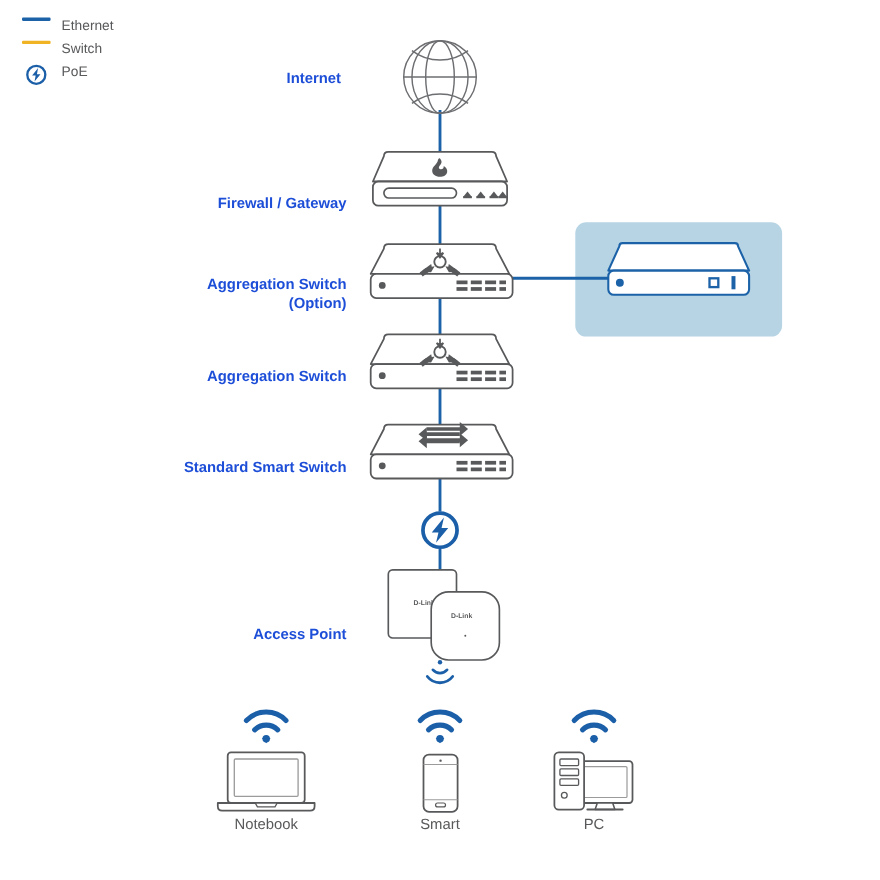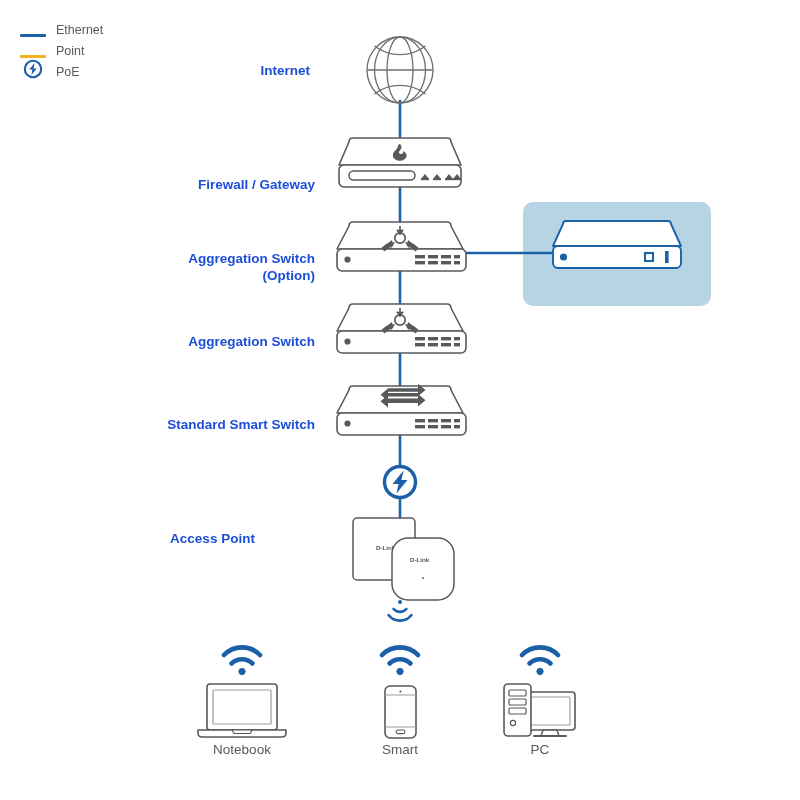--- a/index.html
+++ b/index.html
@@ -24,21 +24,21 @@
   }
   
   .legend {
     position: absolute;
     left: 18px;
     top: 16px;
     width: 150px;
   }
   .legend-row {
     display: flex;
-    align-items: flex-end;
+    align-items: flex-start;
     height: 21px;
   }
   .legend-key {
     width: 30px;
     display: flex;
     align-items: center;
     justify-content: center;
     flex: 0 0 30px;
   }
   .legend-label {
@@ -89,21 +89,21 @@
     <span class="legend-key">
       <span class="swatch-line" style="background:#1b62a8"></span>
     </span>
     <span class="legend-label">Ethernet</span>
   </div>
 
   <div class="legend-row">
     <span class="legend-key">
       <span class="swatch-line" style="background:#f0b323"></span>
     </span>
-    <span class="legend-label">Point</span>
+    <span class="legend-label">Switch</span>
   </div>
 
 
   <div class="legend-row">
     <span class="legend-key">
       <svg width="20" height="20" viewBox="0 0 20 20">
         <circle cx="10" cy="10" r="8.2" fill="none" stroke="#1b5fa8" stroke-width="2.1"></circle>
         <path d="M11.6 3.9 L6.2 10.6 L9.4 10.6 L8.4 16.1 L13.8 9.4 L10.6 9.4 Z" fill="#1b5fa8"></path>
       </svg>
     </span>
@@ -115,21 +115,21 @@
 
 <div class="row-label" style="left:110px; top:176px; width:205px;">Firewall / Gateway</div>
 
 <div class="row-label" style="left:110px; top:250px; width:205px;">Aggregation Switch
 (Option)</div>
 
 <div class="row-label" style="left:110px; top:333px; width:205px;">Aggregation Switch</div>
 
 <div class="row-label" style="left:110px; top:416px; width:205px;">Standard Smart Switch</div>
 
-<div class="row-label" style="left:110px; top:530px; width:205px;text-align:center;">Access Point</div>
+<div class="row-label" style="left:110px; top:568px; width:205px;">Access Point</div>
 
 <div class="dnh-label" style="left:518px; top:280px;">DNH-3000</div>
 
 <div class="cap" style="left:162px; top:742px;">Notebook</div>
 <div class="cap" style="left:320px; top:742px;">Smart</div>
 <div class="cap" style="left:460px; top:742px;">PC</div>
 
 <svg id="canvas" viewBox="0 0 800 800">
 
   <rect x="523" y="202" width="188" height="104" rx="10" ry="10" fill="#b6d4e3"></rect>

